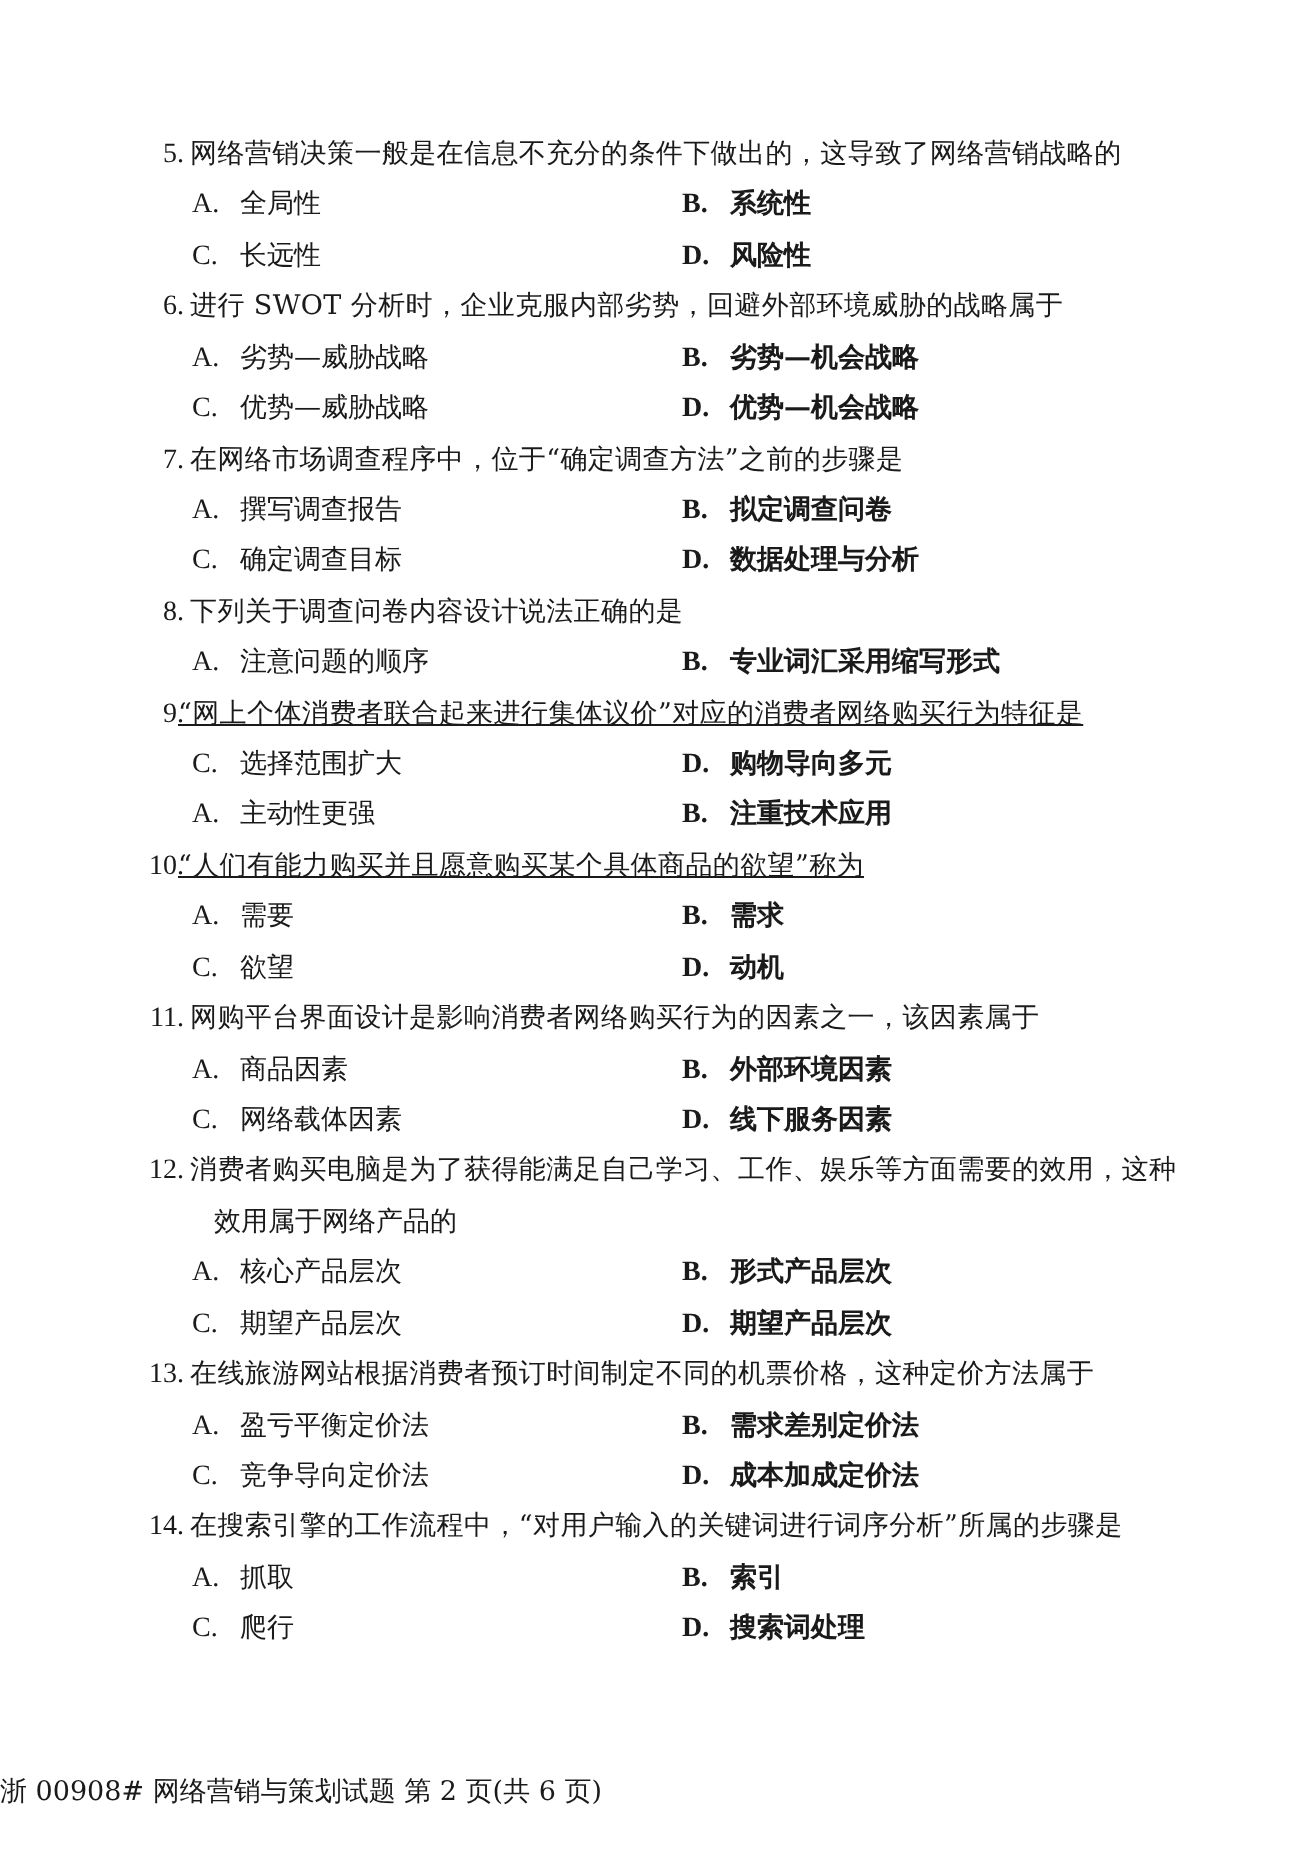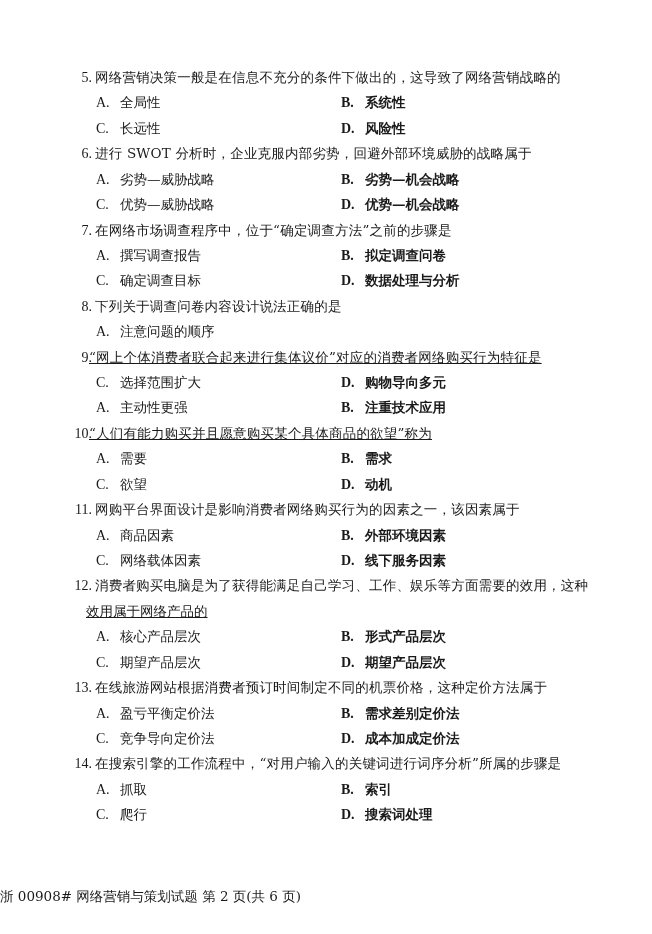--- a/index.html
+++ b/index.html
@@ -49,23 +49,22 @@
     left: 95px;
     top: 0;
     letter-spacing: 0.2px;
   }
   .q-text.quoted {
     left: 89px;
     text-decoration: underline;
   }
   .q-cont {
     position: absolute;
-    left: 86px;
-    top: 0;
-    text-decoration: underline;
+    left: 107px;
+    top: 0;
   }
   .opt {
     position: absolute;
     top: 0;
   }
   .opt.left { left: 96px; }
   .opt.right { left: 341px; font-weight: bold; }
   .opt-letter {
     font-family: "Liberation Serif", serif;
     font-size: 14px;
@@ -125,20 +124,21 @@
       <span class="opt left"><span class="opt-letter">C.</span><span>确定调查目标</span></span>
       <span class="opt right"><span class="opt-letter">D.</span><span>数据处理与分析</span></span>
     </div>
 
     <div class="line">
       <span class="q-num">8.</span>
       <span class="q-text">下列关于调查问卷内容设计说法正确的是</span>
     </div>
     <div class="line">
       <span class="opt left"><span class="opt-letter">A.</span><span>注意问题的顺序</span></span>
+      <span class="opt right"><span class="opt-letter">B.</span><span>专业词汇采用缩写形式</span></span>
     </div>
 
     <div class="line">
       <span class="q-num">9.</span>
       <span class="q-text quoted">“网上个体消费者联合起来进行集体议价”对应的消费者网络购买行为特征是</span>
     </div>
     <div class="line">
       <span class="opt left"><span class="opt-letter">C.</span><span>选择范围扩大</span></span>
       <span class="opt right"><span class="opt-letter">D.</span><span>购物导向多元</span></span>
     </div>

